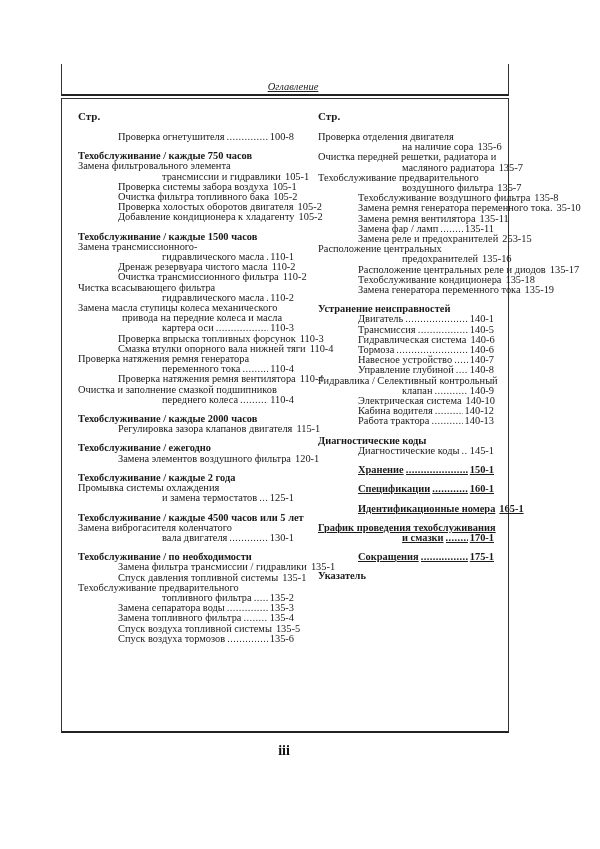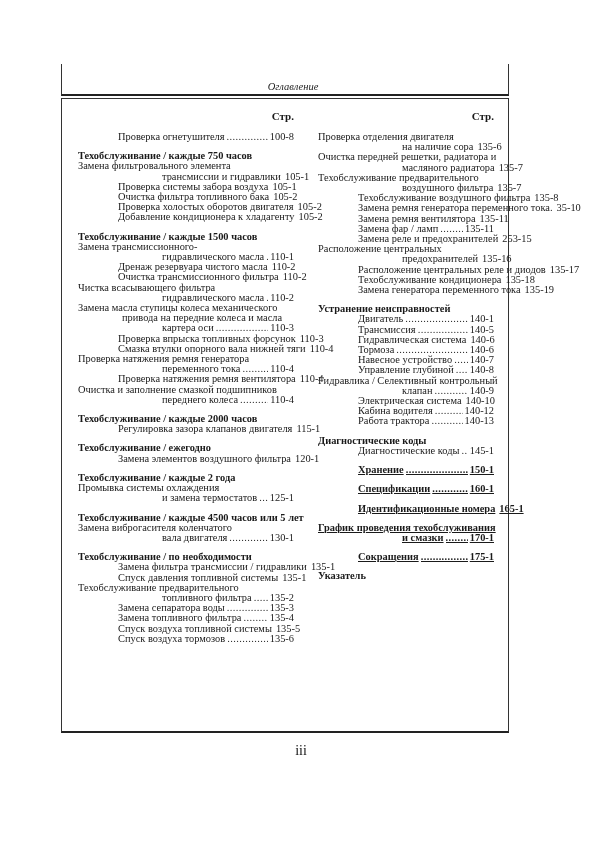--- a/index.html
+++ b/index.html
@@ -4,43 +4,43 @@
 <style>
   html, body { margin: 0; padding: 0; background: #ffffff; }
   body { width: 600px; height: 849px; position: relative; overflow: hidden;
          font-family: "Liberation Serif", "DejaVu Serif", serif; color: #1a1a1a; }
   .header-box {
     position: absolute; left: 61px; top: 64px; width: 446px; height: 30px;
     border-left: 1.5px solid #333; border-right: 1.5px solid #333; border-bottom: 2px solid #222;
   }
   .header-title {
     position: absolute; left: 16px; right: 0; bottom: 2px; text-align: center;
-    font-style: italic; font-size: 10.5px; color: #222;
+    font-style: italic; font-size: 10.5px; color: #222; text-decoration: underline;
   }
   .toc-box {
     position: absolute; left: 61px; top: 98px; width: 446px; height: 632px;
     border: 1.5px solid #333; border-bottom: 2px solid #222;
   }
   .col { position: absolute; top: 12px; font-size: 10.4px; line-height: 10.2px; }
   .col-left { left: 16px; width: 216px; }
   .col-right { left: 256px; width: 176px; }
-  .col-head { text-align: right; font-weight: bold; font-size: 11px; margin-bottom: 9px; height: 12px; }
+  .col-head { font-weight: bold; font-size: 11px; margin-bottom: 9px; height: 12px; }
   .entry { display: flex; align-items: baseline; white-space: nowrap; }
   .entry .lbl { flex: 0 0 auto; margin-left: 40px; }
   .entry .dots { flex: 1 1 auto; overflow: hidden; margin: 0 2px; }
   .entry .dots::after { content: "........................................................................................................................................"; letter-spacing: 0.4px; }
   .entry .pg { flex: 0 0 auto; }
   .pre { white-space: nowrap; }
   .indent { padding-left: 44px; }
   .section-title { font-weight: bold; margin-top: 9px; white-space: nowrap; }
   .section-gap { margin-top: 9px; text-decoration: underline; }
   .bold { font-weight: bold; }
   .page-number {
     position: absolute; left: 0; width: 568px; top: 743px; text-align: center;
-    font-weight: normal; font-size: 14px; color: #111; padding-left: 17px;
+    font-weight: bold; font-size: 14px; color: #111;
   }
 </style>
 </head>
 <body>
 
 <div class="header-box">
   <div class="header-title">Оглавление</div>
 </div>
 
 <div class="toc-box">

